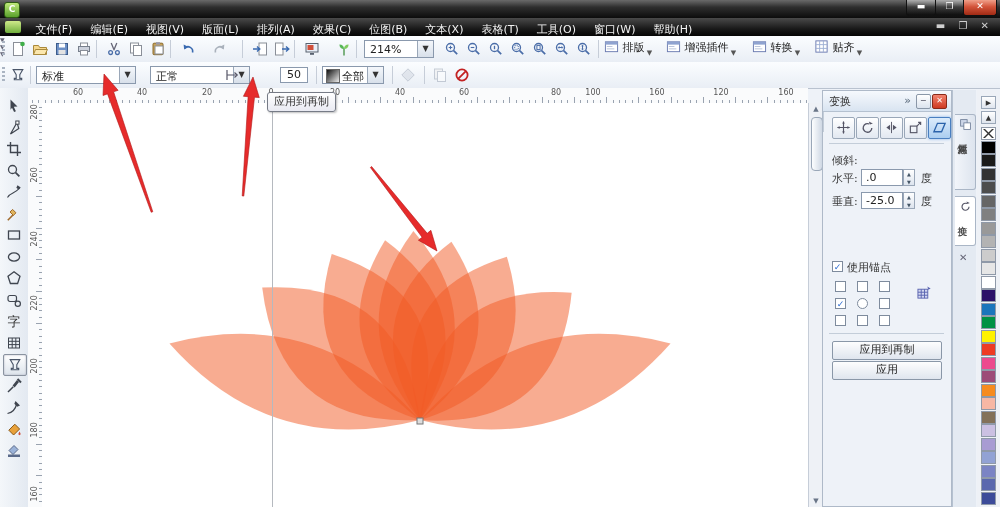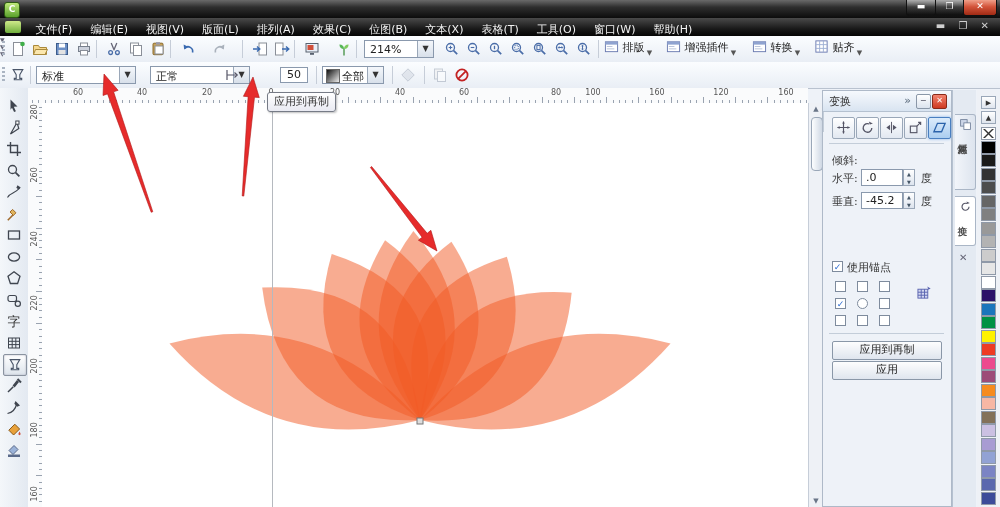--- a/index.html
+++ b/index.html
@@ -636,21 +636,21 @@
           <path d="M9.5 6.5L13.5 2.5M10.8 2.5h2.7v2.7" fill="none" stroke="#556" stroke-width="1.2"></path>
         </svg></div>
       <div class="xformbtn active" style="left: 105px;"><svg viewBox="0 0 16 16">
           <path d="M5.8 3.5h8.2l-3.8 9H2z" fill="none" stroke="#2a62aa" stroke-width="1.4"></path>
         </svg></div>
       <div class="dklabel" style="top: 80px;">水平:</div>
       <div class="dkinput" style="left: 38px; top: 78px; width: 42px;">.0</div>
       <div class="spin" style="left: 80px; top: 78px;">▲<br>▼</div>
       <div class="dklabel" style="left: 98px; top: 80px;">度</div>
       <div class="dklabel" style="top: 103px;">垂直:</div>
-      <div class="dkinput" style="left: 38px; top: 101px; width: 42px;">-45.2</div>
+      <div class="dkinput" style="left: 38px; top: 101px; width: 42px;">-25.0</div>
       <div class="spin" style="left: 80px; top: 101px;">▲<br>▼</div>
       <div class="dklabel" style="left: 98px; top: 103px;">度</div>
       <div class="chk" style="left: 12px; top: 190px;"></div>
       <div class="chk" style="left: 34px; top: 190px;"></div>
       <div class="chk" style="left: 56px; top: 190px;"></div>
       <div class="chk" style="left: 12px; top: 207px;">✓</div>
       <div class="chk radio" style="left: 34px; top: 207px;"></div>
       <div class="chk" style="left: 56px; top: 207px;"></div>
       <div class="chk" style="left: 12px; top: 224px;"></div>
       <div class="chk" style="left: 34px; top: 224px;"></div>

